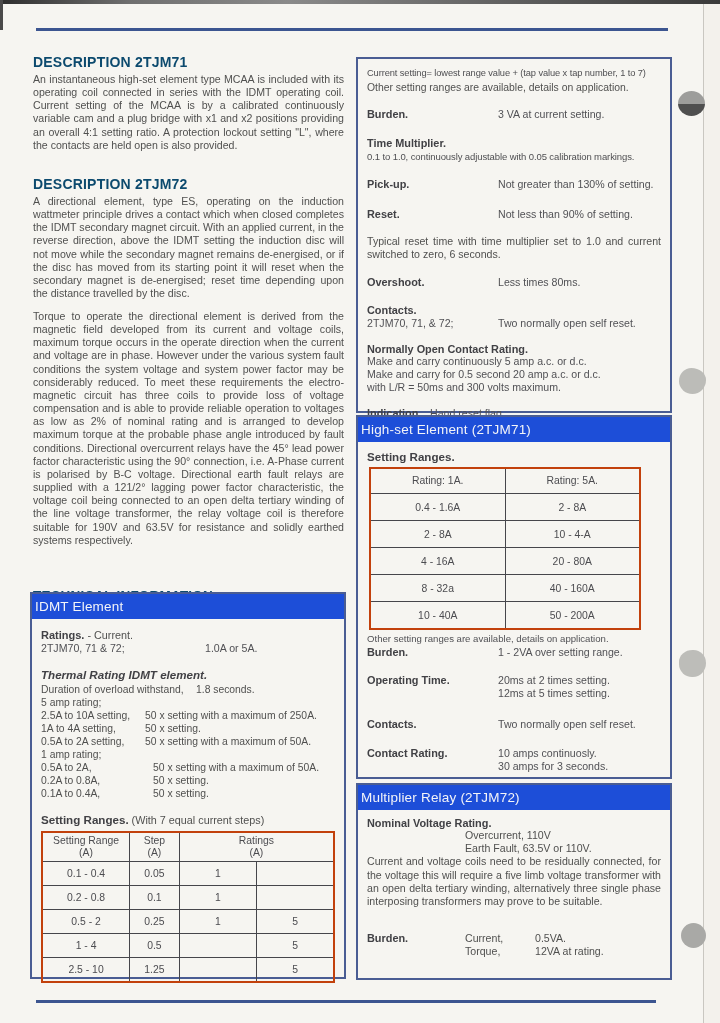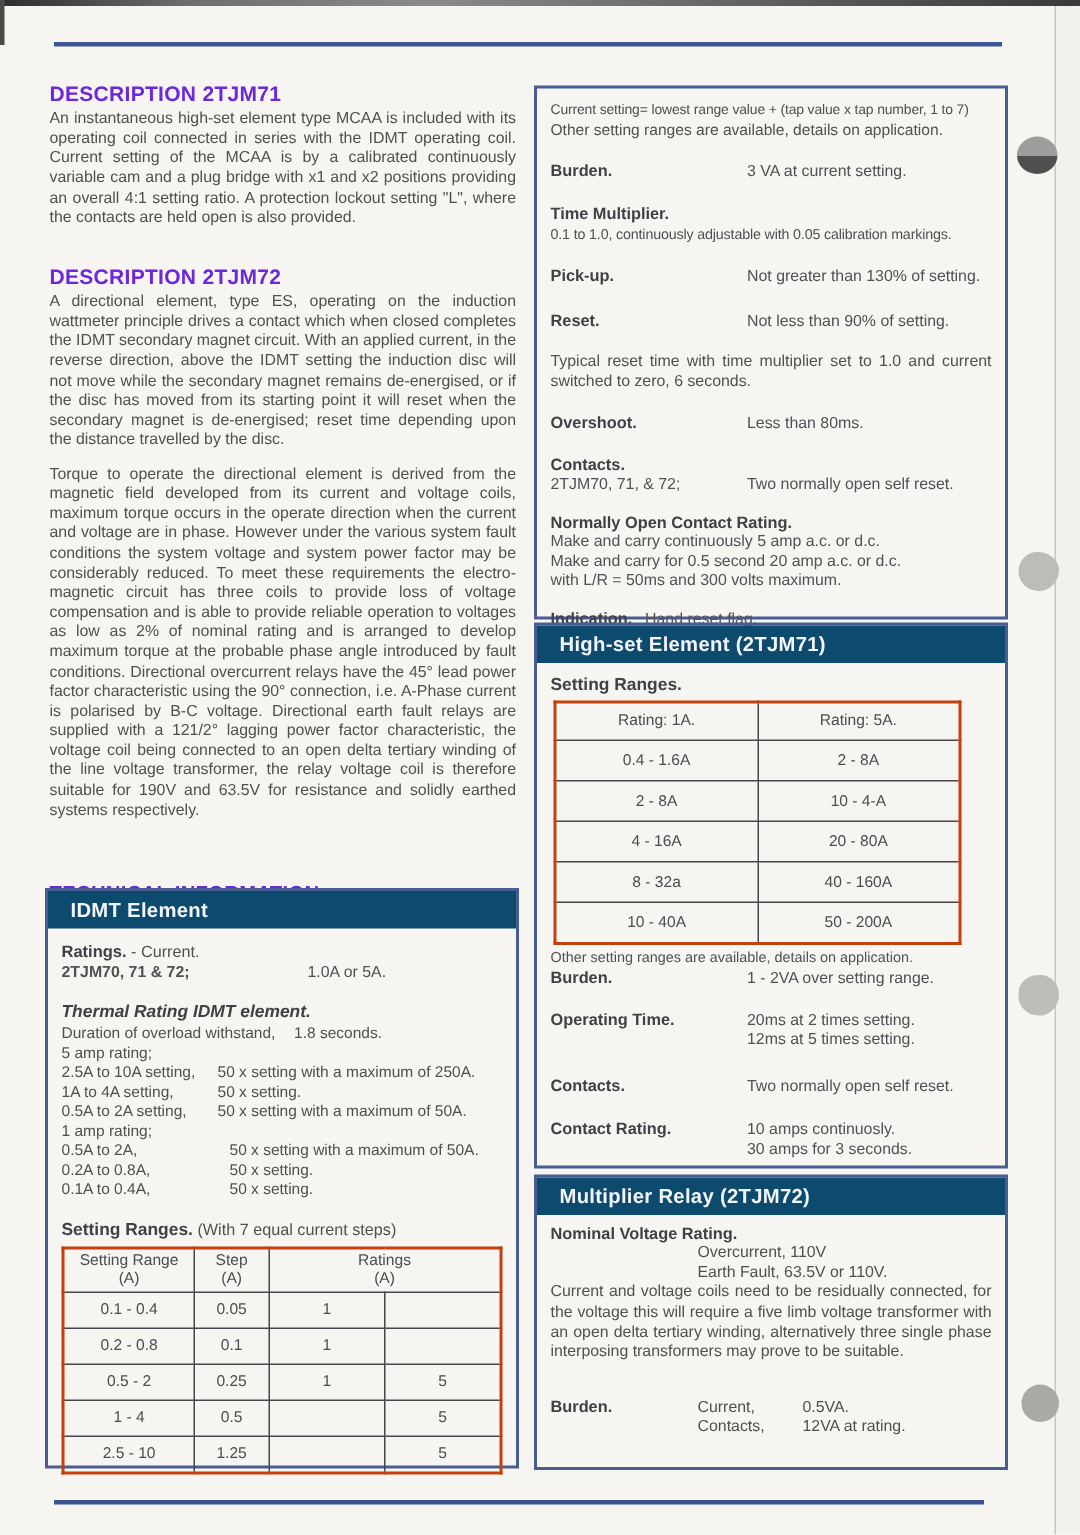--- a/index.html
+++ b/index.html
@@ -19,27 +19,27 @@
   .hole-1{left:678px;top:91px;width:27px;height:25px;border-radius:50%;
     background:linear-gradient(180deg,#9d9d9b 0 52%,#4f4f4f 52% 100%);}
   .hole-2{left:679px;top:368px;width:27px;height:26px;border-radius:46% 54% 50% 50%/50% 46% 54% 50%;background:#bcbcb8;}
   .hole-3{left:679px;top:650px;width:27px;height:27px;border-radius:52% 48% 50% 50%/46% 50% 54% 50%;background:#bdbdb9;}
   .hole-4{left:681px;top:923px;width:25px;height:25px;border-radius:50%;background:#a9a9a6;}
 
   .h-rule{position:absolute;height:3px;background:#3c5590;}
   .rule-top{left:36px;top:28px;width:632px;}
   .rule-bottom{left:36px;top:1000px;width:620px;}
 
-  .sec-title{position:absolute;font-size:14px;font-weight:bold;color:#6d28d9;letter-spacing:.2px;}
+  .sec-title{position:absolute;font-size:14px;font-weight:bold;color:#0c4a6e;letter-spacing:.2px;}
   .para{position:absolute;width:311px;font-size:10.6px;line-height:13.15px;
     text-align:justify;color:#50504f;}
 
   .panel{position:absolute;border:2px solid #4a5d93;}
-  .panel-header{height:25px;background:#0c4a6e;color:#f3f4f8;font-weight:bold;
-    font-size:13.5px;line-height:25px;padding-left:15px;letter-spacing:.2px;}
+  .panel-header{height:25px;background:#1d4ed8;color:#f3f4f8;font-weight:normal;
+    font-size:13.5px;line-height:25px;padding-left:3px;letter-spacing:.2px;}
   .panel-body{padding:8px 9px 0 9px;font-size:10.6px;color:#50504f;}
 
   .bold-lbl{font-weight:bold;color:#414145;font-size:11px;}
   .spec-row{display:flex;align-items:flex-start;}
   .spec-label{font-weight:bold;font-size:10.9px;color:#414145;width:131px;flex-shrink:0;}
   .spec-label.narrow{width:63px;}
   .spec-value{font-size:10.6px;color:#515155;line-height:13px;}
 
   .tl{display:flex;font-size:10.35px;line-height:13px;color:#50504f;}
   .tl-a{min-width:99px;padding-right:5px;flex-shrink:0;}
@@ -87,21 +87,21 @@
 
 <div class="sec-title" style="left:33px;top:588px;font-size:13.5px;">TECHNICAL INFORMATION</div>
 
 <div class="panel" style="left:30px;top:592px;width:312px;height:383px;">
   <div class="panel-header">IDMT Element</div>
   <div class="panel-body">
     <div style="margin-top:2px;">
       <span class="bold-lbl">Ratings.</span><span style="font-size:10.8px;"> - Current.</span>
     </div>
     <div class="spec-row" style="margin-top:1px;">
-      <span class="spec-value" style="width:164px;flex-shrink:0;font-weight:bold;">2TJM70, 71 &amp; 72;</span>
+      <span class="spec-value" style="width:164px;flex-shrink:0;">2TJM70, 71 &amp; 72;</span>
       <span class="spec-value">1.0A  or 5A.</span>
     </div>
 
     <div class="bold-lbl" style="margin-top:13px;font-size:11.6px;font-style:italic;">Thermal Rating IDMT element.</div>
 
     <div style="margin-top:2px;">
       <div class="tl">
           <span class="tl-a" style="min-width:150px;">Duration of overload withstand,</span>
           <span>1.8 seconds.</span>
         </div>
@@ -216,21 +216,21 @@
 
     <div class="spec-row" style="margin-top:17px;">
       <span class="spec-label">Reset.</span>
       <span class="spec-value">Not less than 90% of setting.</span>
     </div>
 
     <div class="para" style="position:static;width:auto;margin-top:14px;">Typical reset time with time multiplier set to 1.0 and current switched to zero, 6 seconds.</div>
 
     <div class="spec-row" style="margin-top:15px;">
       <span class="spec-label">Overshoot.</span>
-      <span class="spec-value">Less than 80ms.</span>
+      <span class="spec-value">Less times 80ms.</span>
     </div>
 
     <div class="spec-label" style="margin-top:15px;width:auto;">Contacts.</div>
     <div class="spec-row" style="margin-top:1px;">
       <span class="spec-value" style="width:131px;flex-shrink:0;">2TJM70, 71, &amp; 72;</span>
       <span class="spec-value">Two normally open self reset.</span>
     </div>
 
     <div class="spec-label" style="margin-top:13px;width:auto;">Normally Open Contact Rating.</div>
     <div class="spec-value">Make and carry continuously 5 amp a.c. or d.c.</div>
@@ -324,19 +324,19 @@
     <div class="para" style="position:static;width:auto;margin-top:0;">Current and voltage coils need to be residually connected, for the voltage this will require a five limb voltage transformer with an open delta tertiary winding, alternatively three single phase interposing transformers may prove to be suitable.</div>
 
     <div class="spec-row" style="margin-top:24px;">
       <span class="spec-label" style="width:98px;">Burden.</span>
       <span>
         <div class="kv-row">
             <span class="kv-k">Current,</span>
             <span>0.5VA.</span>
           </div>
         <div class="kv-row">
-            <span class="kv-k">Contacts,</span>
+            <span class="kv-k">Torque,</span>
             <span>12VA at rating.</span>
           </div>
       </span>
     </div>
   </div>
 </div>
 
 </body></html>

